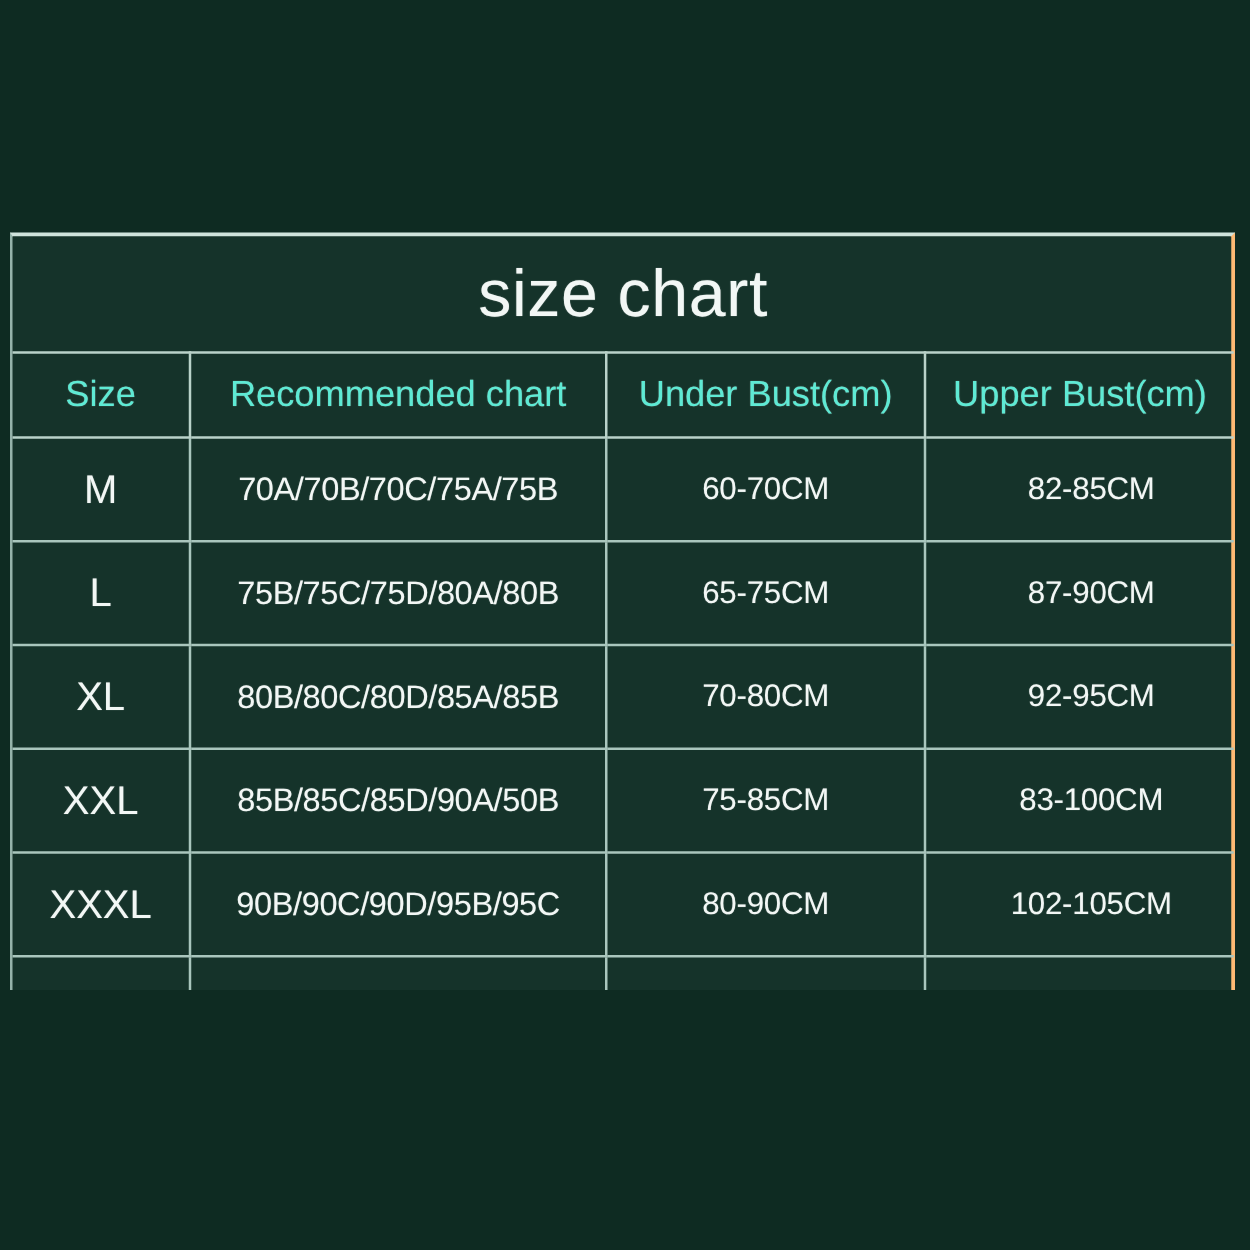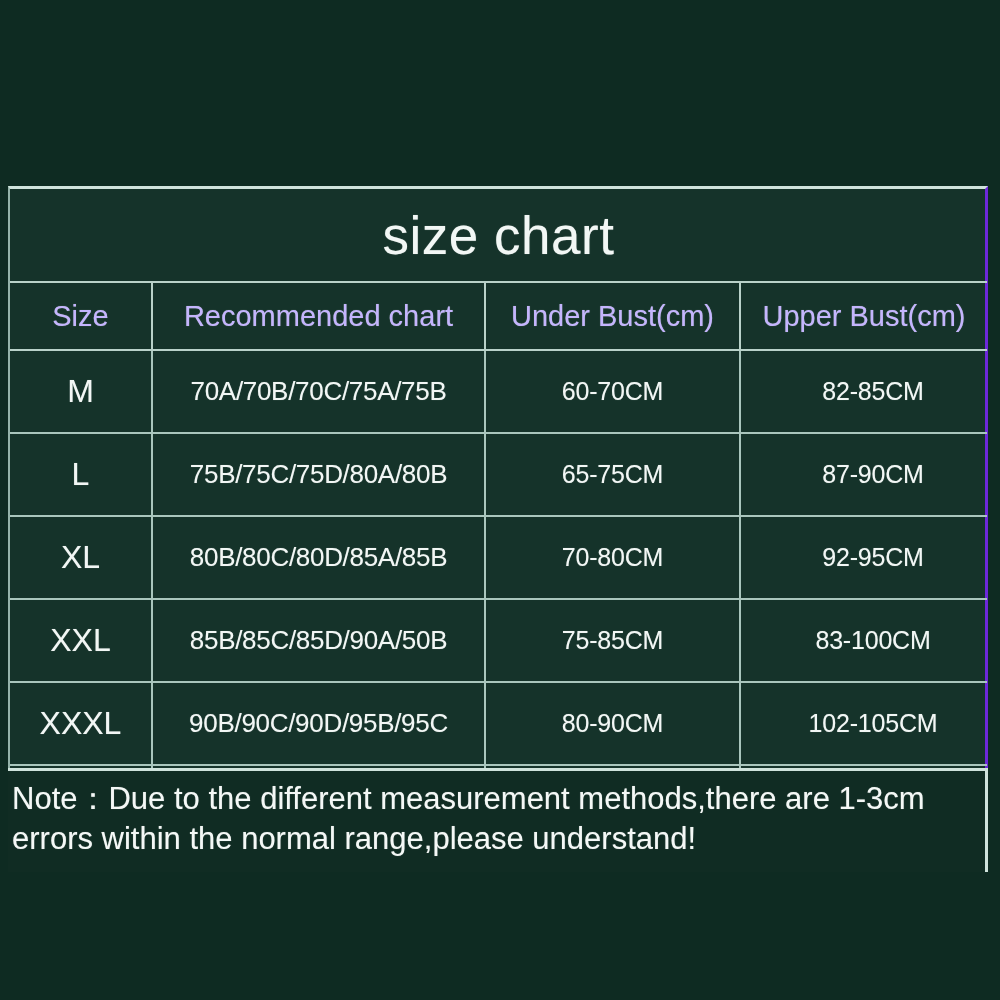--- a/index.html
+++ b/index.html
@@ -24,21 +24,21 @@
 
   
   .chart-block {
     position: absolute;
     left: 8px;
     top: 186px;
     width: 980px;
     background: #15332a;
     border-top: 3px solid #cfe3dc;
     border-left: 2px solid #95b3aa;
-    border-right: 3px solid #6d28d9;
+    border-right: 3px solid #fdba74;
     box-sizing: border-box;
   }
 
   table.size-table {
     width: 100%;
     border-collapse: collapse;
     table-layout: fixed;
   }
 
   table.size-table col.c1 { width: 142px; }
@@ -62,21 +62,21 @@
     font-stretch: condensed;
     text-shadow: 0 0 1px rgba(255,255,255,0.45);
   }
 
   .header-row td {
     height: 66px;
     vertical-align: middle;
     border-bottom: 2px solid #b9d2c9;
     border-right: 2px solid #b9d2c9;
     padding: 0 6px;
-    color: #c4b5fd;
+    color: #5eead4;
     font-size: 29px;
     text-align: center;
     font-weight: 400;
     text-shadow: 0 0 1px rgba(255,255,255,0.4);
   }
   .header-row td:last-child { border-right: none; }
 
   .data-row td {
     height: 81px;
     vertical-align: middle;
@@ -198,17 +198,14 @@
         <tr class="spacer-row">
           <td></td>
           <td></td>
           <td></td>
           <td></td>
         </tr>
       </tbody>
     </table>
   </div>
 
-  <div class="note-block">
-    <div class="note-text">Note：Due to the different measurement methods,there are 1-3cm errors within the normal range,please understand!</div>
-  </div>
 
 </div>
 
 </body></html>

